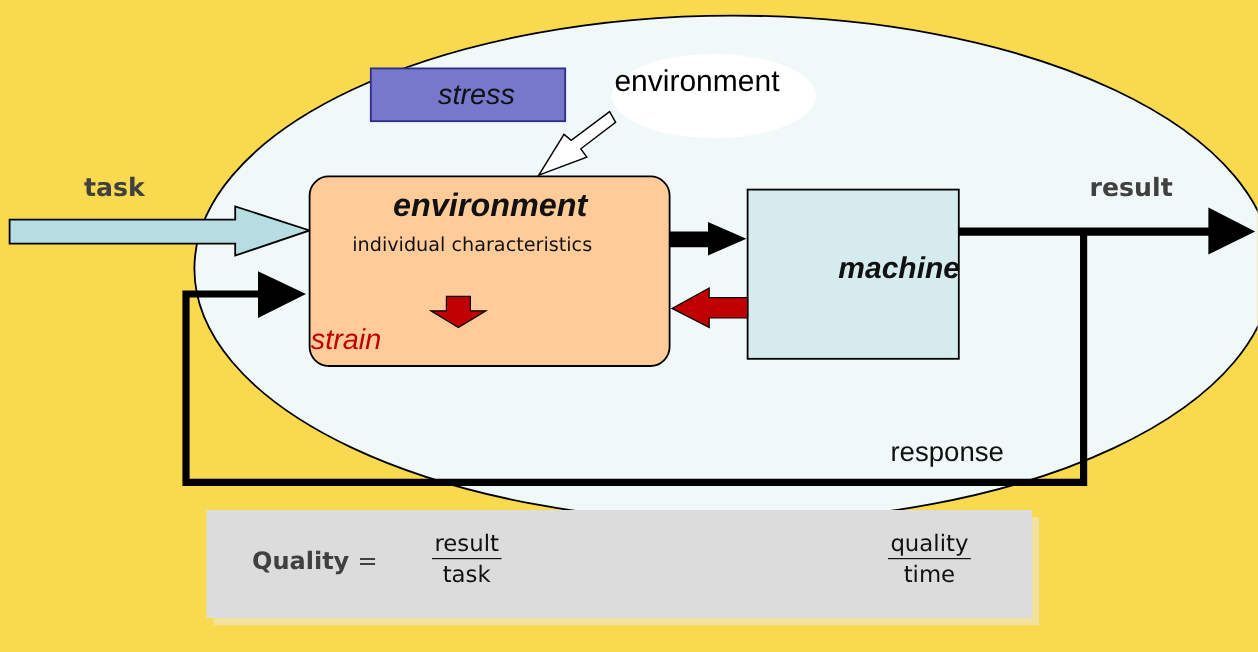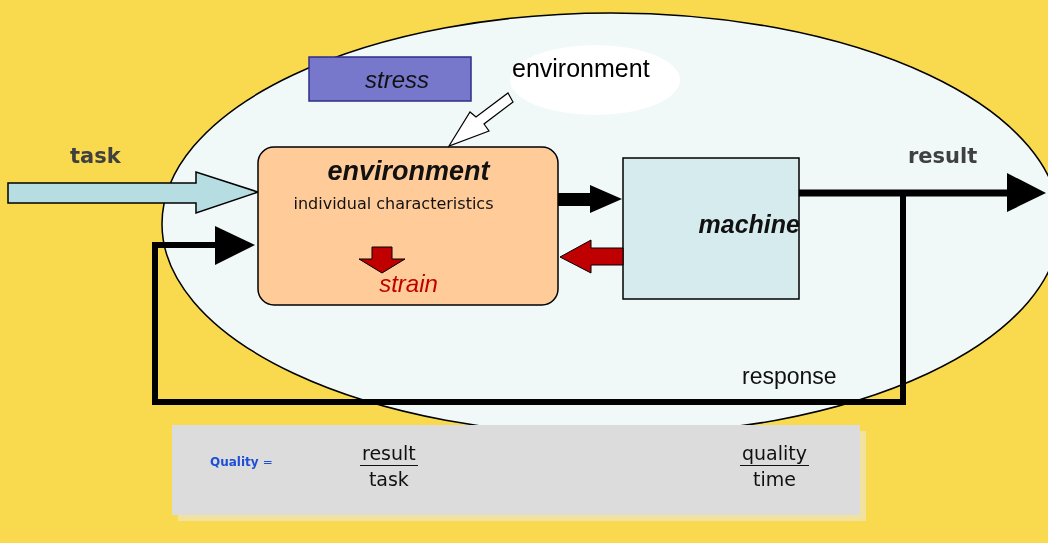--- a/index.html
+++ b/index.html
@@ -5,25 +5,25 @@
   html, body { margin:0; padding:0; }
   body { width:1048px; height:543px; overflow:hidden; background:#f9d94e; position:relative; font-family:"Liberation Sans", sans-serif; }
   svg { position:absolute; left:0; top:0; }
   .lbl { position:absolute; white-space:nowrap; }
   .task-lbl { left:70px; top:144px; font-family:"DejaVu Sans", sans-serif; font-weight:bold; font-size:21px; color:#404040; }
   .result-lbl { left:908px; top:144px; font-family:"DejaVu Sans", sans-serif; font-weight:bold; font-size:21px; color:#404040; }
   .stress-lbl { left:309px; top:58px; width:176px; height:44px; text-align:center; line-height:44px; font-style:italic; font-size:24px; color:#111; }
   .env-lbl { left:512px; top:54px; font-size:25px; color:#000;text-align:right; }
   .ind-title { left:259px; top:156px; width:299px; text-align:center; font-style:italic; font-weight:bold; font-size:27px; color:#111; }
   .ind-sub { left:259px; top:192px; width:269px; text-align:center; font-family:"DejaVu Sans", sans-serif; font-size:16px; line-height:24px; color:#111; }
-  .strain-lbl { left:259px; top:270px; width:299px; text-align:center; font-style:italic; font-size:24px; color:#c00000; }
+  .strain-lbl { left:259px; top:270px; width:299px; font-style:italic; font-size:24px; color:#c00000; }
   .machine-lbl { left:623px; top:210px; width:177px; text-align:right; font-style:italic; font-weight:bold; font-size:25px; color:#111; }
   .response-lbl { left:742px; top:363px; font-size:23px; color:#111; }
   .formula-box { position:absolute; left:172px; top:425px; width:688px; height:90px; background:#dcdcdc; box-shadow:6px 6px 0 #f2e2a0; }
-  .f-name { position:absolute; top:30px; font-family:"DejaVu Sans", sans-serif; font-weight:bold; font-size:12px; color:#1d4ed8; }
+  .f-name { position:absolute; top:30px; font-family:"DejaVu Sans", sans-serif; font-weight:bold; font-size:20px; color:#404040; }
   .f-eq { font-weight:normal; }
   .frac { position:absolute; top:17px; text-align:center; font-family:"DejaVu Sans", sans-serif; font-size:19px; color:#111; }
   .frac .num { display:block; border-bottom:1.5px solid #111; padding:0 2px 1px; }
   .frac .den { display:block; padding-top:2px; }
 </style>
 </head>
 <body>
 
 <svg width="1048" height="543" viewBox="0 0 1048 543">
 

